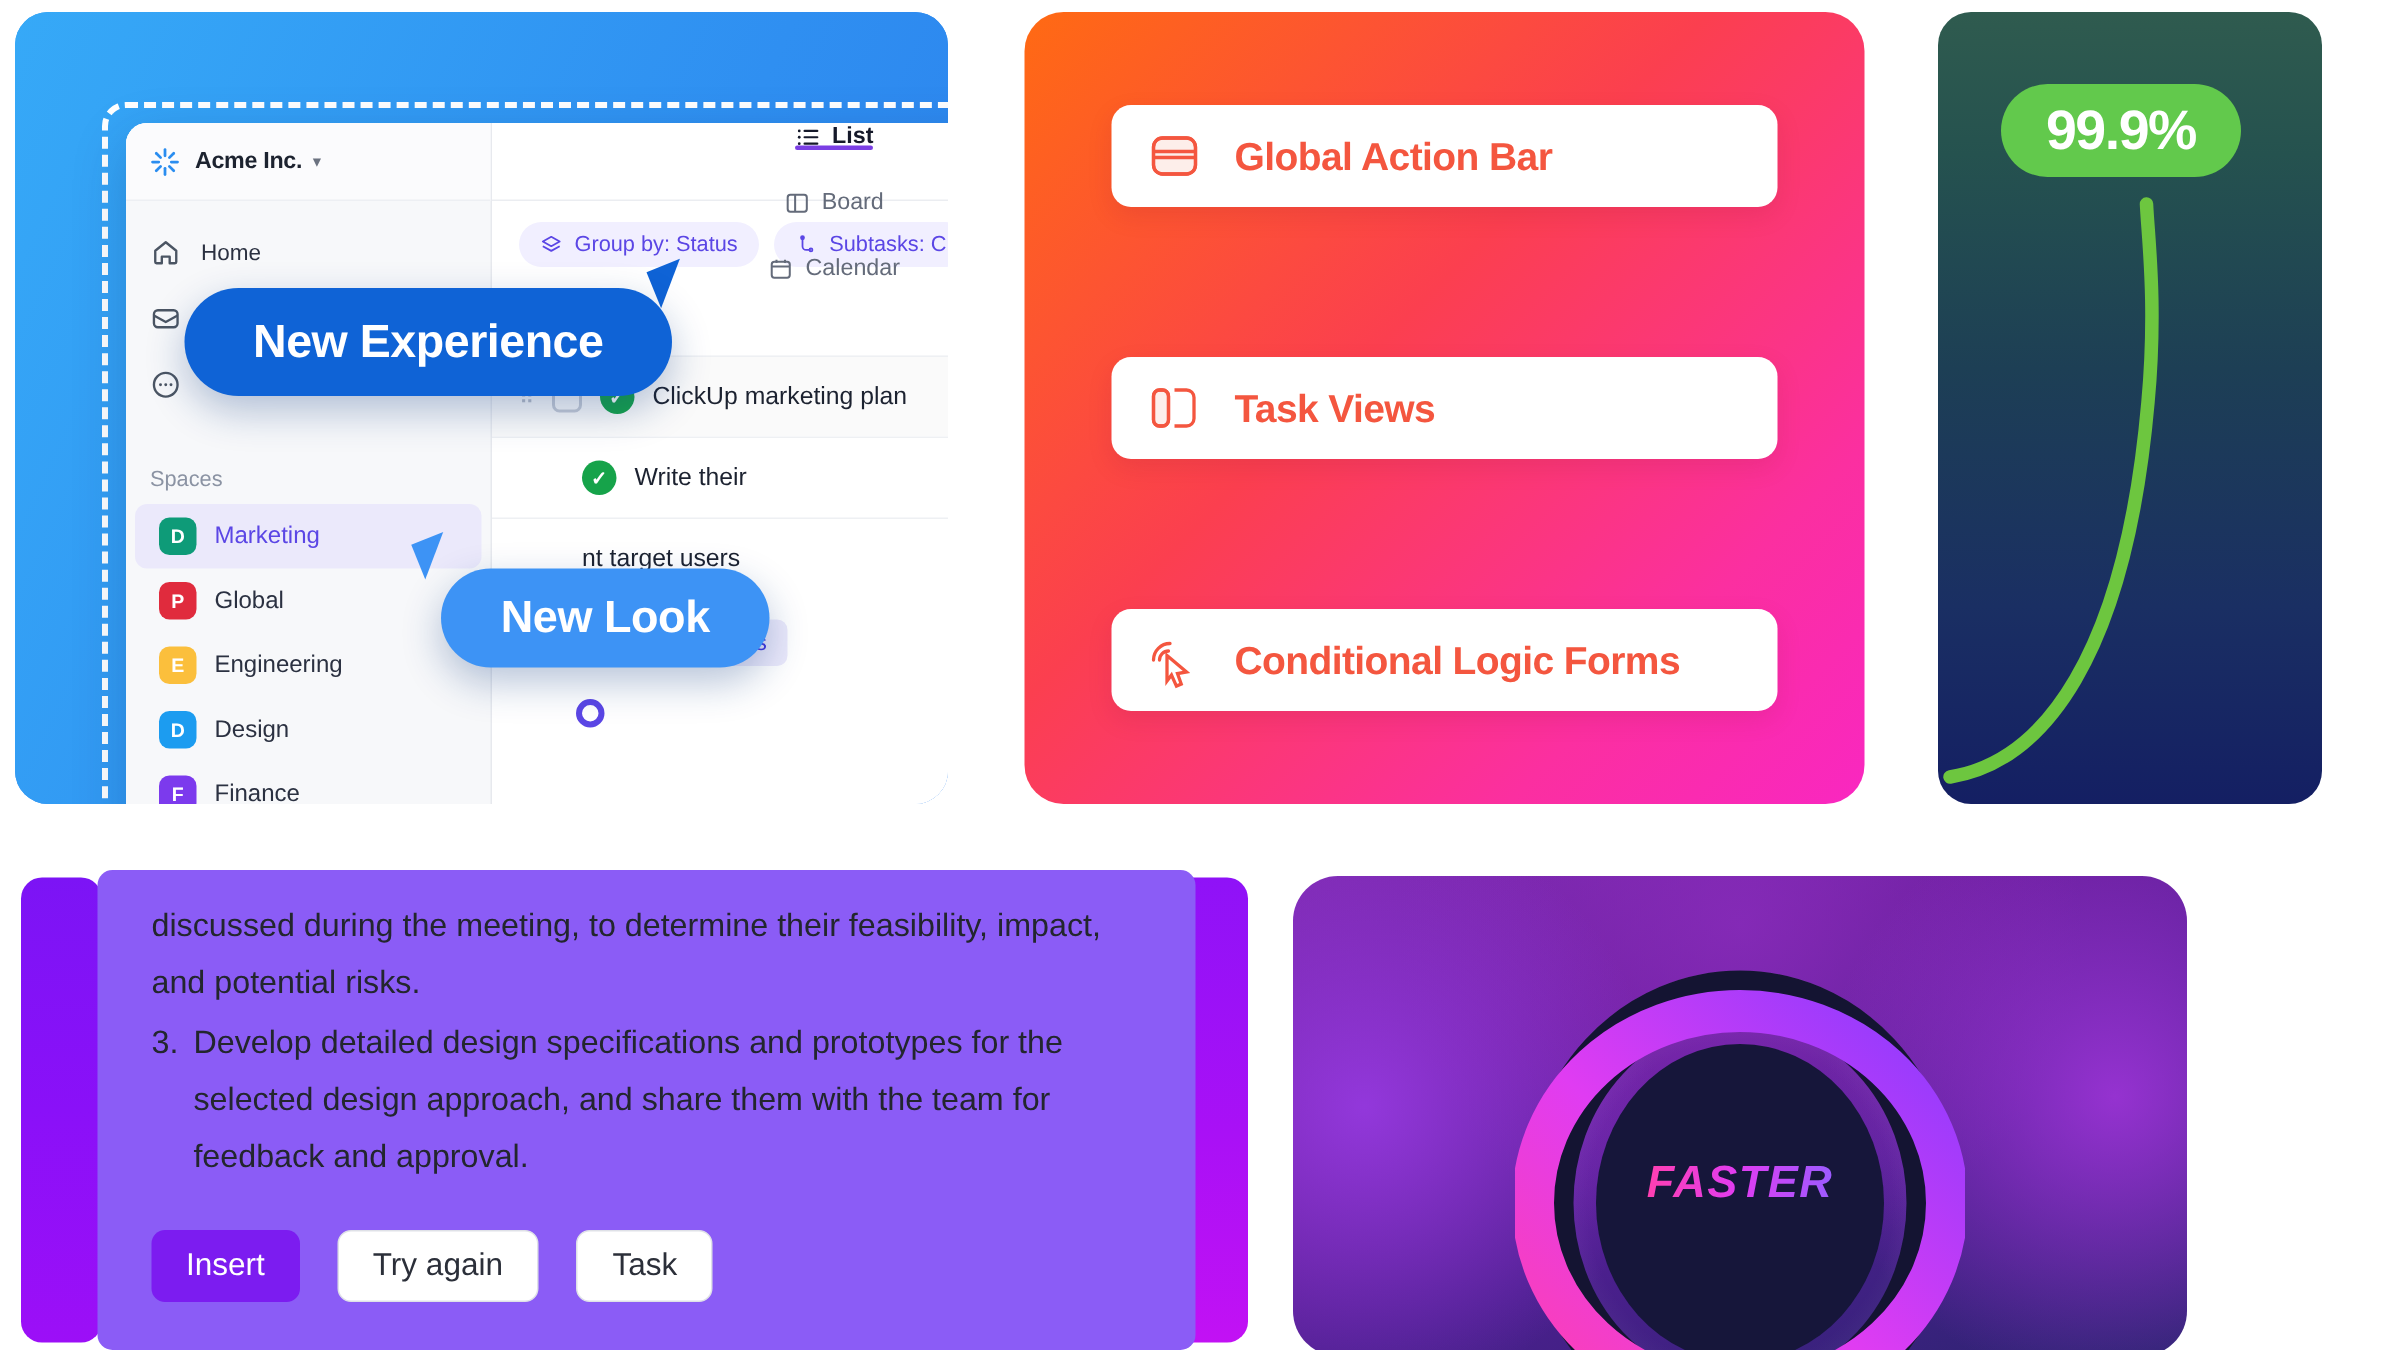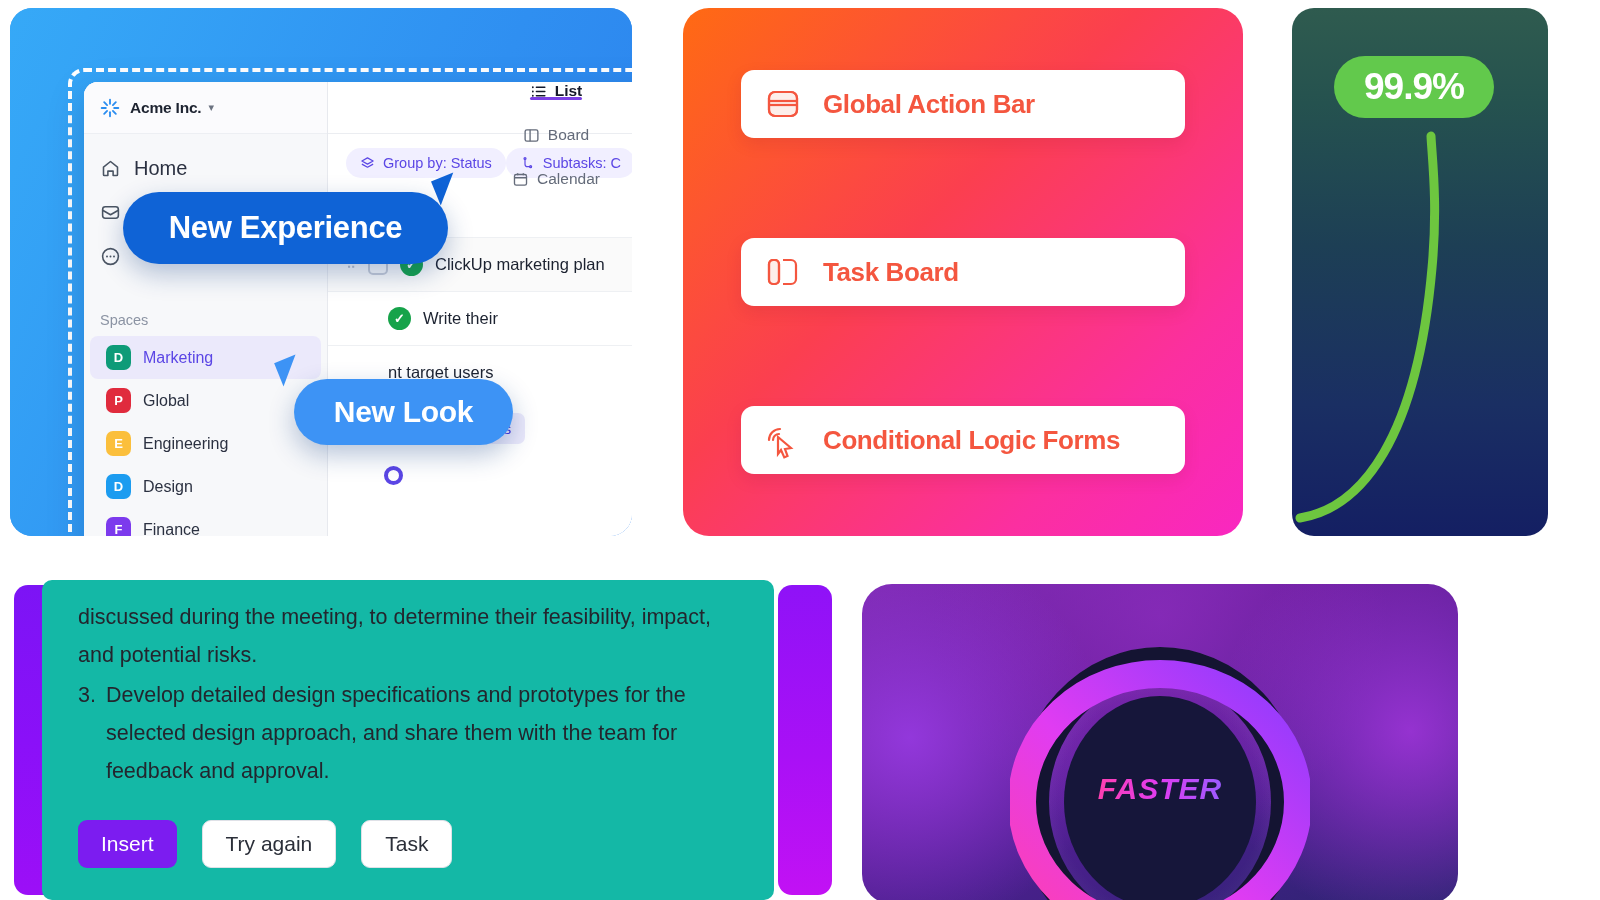--- a/index.html
+++ b/index.html
@@ -52,21 +52,21 @@
   .ws-logo { width: 20px; height: 20px; flex: none; }
   .ws-name { font-size: 15.5px; font-weight: 700; color: #1d2330; letter-spacing: -.2px; }
   .ws-caret { font-size: 11px; color: #6b7280; margin-left: -3px; }
 
   .nav-list { padding: 12px 0 4px 0; }
   .nav-item {
     display: flex; align-items: center; gap: 13px;
     height: 44px; padding: 0 16px; cursor: pointer;
   }
   .nav-item .ico { width: 21px; height: 21px; flex: none; color: #4b5563; }
-  .nav-item .lbl { font-size: 20px; color: #2b3141; }
+  .nav-item .lbl { font-size: 15px; color: #2b3141; }
 
   .spaces-title {
     font-size: 14.5px; color: #8b93a3; padding: 30px 16px 8px 16px; font-weight: 400;
   }
   .space-item {
     display: flex; align-items: center; gap: 12px;
     height: 43px; padding: 0 16px; cursor: pointer; border-radius: 8px;
     margin: 0 6px;
   }
   .space-item.active { background: #ebe9fb; }
@@ -88,21 +88,21 @@
     display: flex; align-items: center; gap: 8px;
     font-size: 15.5px; color: #646b7a; height: 52px; position: relative; cursor: pointer;
   }
   .view-tab.active { color: #15192a; font-weight: 700; }
   .view-tab.active:after {
     content:""; position: absolute; left: 0; right: 0; bottom: 0; height: 3px;
     background: #7b3fe4; border-radius: 2px;
   }
   .view-tab .ico { width: 17px; height: 17px; }
 
-  .chips-row { display: flex; padding: 14px 18px 10px 18px; }
+  .chips-row { display: flex; gap: 10px; padding: 14px 18px 10px 18px; }
   .chip {
     display: flex; align-items: center; gap: 8px;
     background: #f1efff; color: #5b46e5; border-radius: 999px;
     padding: 7px 14px; font-size: 14.5px; white-space: nowrap; cursor: pointer;
   }
   .chip .ico { width: 15px; height: 15px; }
 
   .status-pill {
     display: inline-flex; align-items: center;
     background: #e8f7ee; color: #17834a; font-size: 15px;
@@ -200,22 +200,22 @@
   #panel-ai {
     position: absolute; left: 14px; top: 580px;
     width: 818px; height: 320px;
   }
   .ai-bar {
     position: absolute; top: 5px; width: 54px; height: 310px; border-radius: 14px;
   }
   #ai-bar-left { left: 0; background: linear-gradient(180deg,#7c14f5 0%, #8a10f8 50%, #9c0ff7 100%); }
   #ai-bar-right { left: 764px; background: linear-gradient(180deg,#8f12f7 0%, #a910f6 55%, #c211f4 100%); }
   .ai-sheet {
-    position: absolute; left: 28px; top: 0; width: 732px; height: 320px;
-    background: #14b8a6; border-radius: 10px;
+    position: absolute; left: 51px; top: 0; width: 732px; height: 320px;
+    background: #8b5cf6; border-radius: 10px;
     padding: 18px 36px 0 36px;
   }
   .ai-para { font-size: 21.5px; line-height: 38px; color: #23262e; }
   .ai-list { list-style: none; margin-top: 2px; }
   .ai-li { display: flex; gap: 10px; font-size: 21.5px; line-height: 38px; color: #23262e; }
   .ai-num { flex: none; }
   .ai-actions { display: flex; gap: 25px; margin-top: 30px; }
   .btn {
     font-size: 21px; border-radius: 9px; padding: 11px 23px; cursor: pointer;
     font-family: "Liberation Sans", sans-serif;
@@ -443,21 +443,21 @@
 
 
     <div class="feat-card">
       <span class="fi">
         <svg viewBox="0 0 40 40" width="40" height="40" fill="none" stroke="#f4563f" stroke-width="2.2">
           <rect x="6" y="8" width="10" height="24" rx="4" fill="#fdeeea"></rect>
           <rect x="6" y="8" width="10" height="24" rx="4"></rect>
           <path d="M20 8h8a5 5 0 0 1 5 5v14a5 5 0 0 1-5 5h-8"></path>
         </svg>
       </span>
-      <span class="feat-label">Task Board</span>
+      <span class="feat-label">Task Views</span>
     </div>
 
 
     <div class="feat-card">
       <span class="fi">
         <svg viewBox="0 0 40 40" width="40" height="40" fill="none" stroke="#f4563f" stroke-width="2.2" stroke-linecap="round">
           <path d="M16 14a6 6 0 0 0-6 6"></path>
           <path d="M17 9a11 11 0 0 0-11 11"></path>
           <path d="M15 17l13 11-6 1 2.5 7-3.2 1.4L18 30l-3 4z" fill="#fff"></path>
         </svg>

